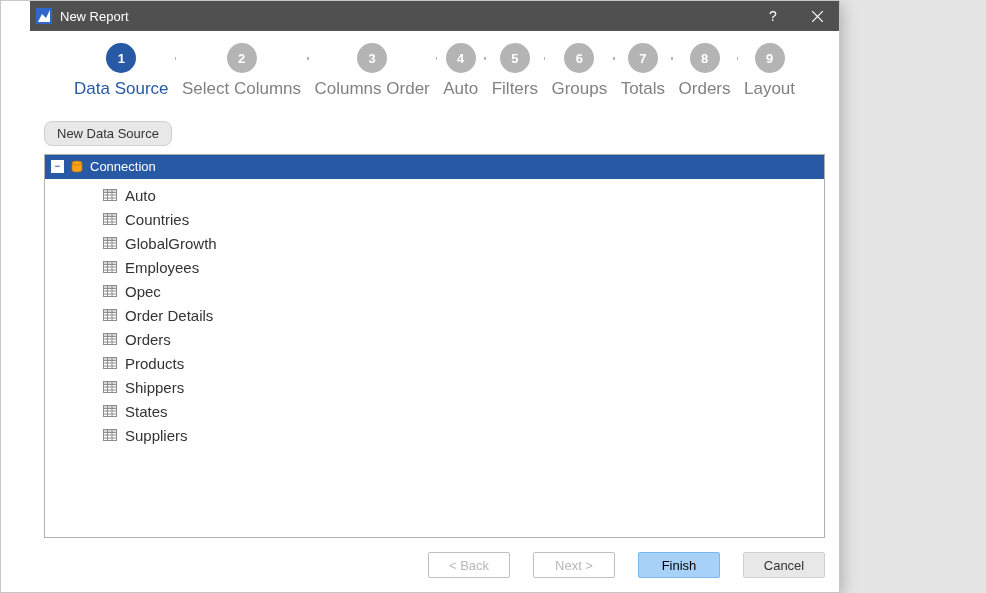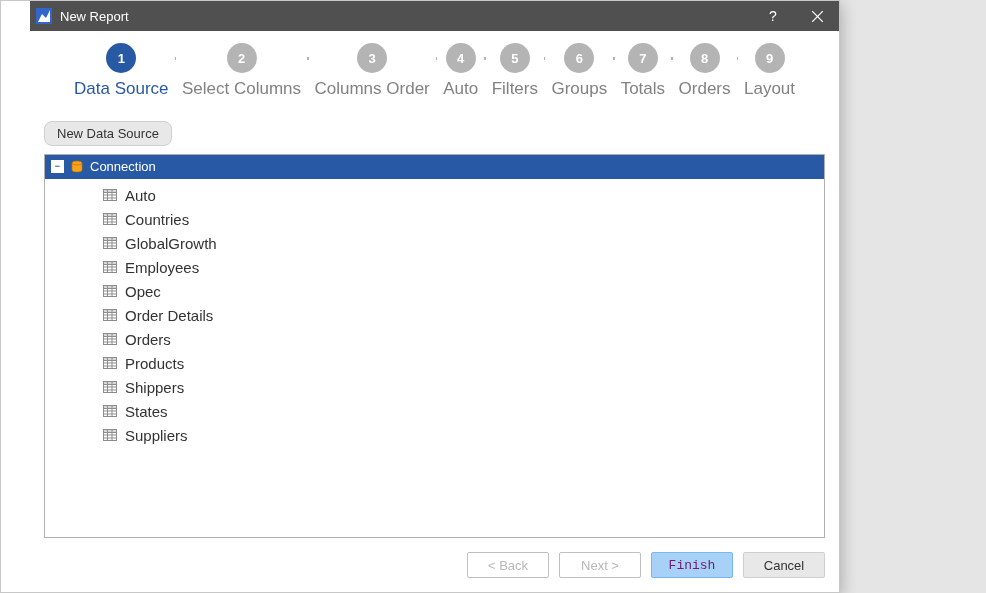--- a/index.html
+++ b/index.html
@@ -143,43 +143,42 @@
     display:flex; align-items:center;
     padding-left:58px;
     gap:8px;
     font-size:15px; color:#333;
     cursor:pointer;
     margin:2px 0;
   }
   .table-icon svg { width:14px; height:12px; display:block; }
   
   .footer {
-    display:flex; justify-content:flex-end; gap:10px;
+    display:flex; justify-content:flex-end; gap:23px;
     margin-top:14px;
   }
   .footer .btn {
     min-width:82px; height:26px;
     display:flex; align-items:center; justify-content:center;
     font-size:13px;
     border-radius:2px;
     box-sizing:border-box;
     cursor:pointer;
   }
   .btn-outline {
     border:1px solid #BFBFBF;
     background:#FFFFFF;
     color:#9A9A9A;
   }
   .btn-disabled { color:#B8B8B8; cursor:default; }
   .btn-primary-disabled {
     border:1px solid var(--finish-border);
     background: var(--finish-bg);
-    color:#701a75;
+    color:#000000;
     cursor:default;
-    font-family:Liberation Mono, monospace;
   }
   .btn-secondary {
     border:1px solid #CFCFCF;
     background:var(--button-bg);
     color:#333;
     text-align:center;
   }
 </style>
 </head>
 <body>

